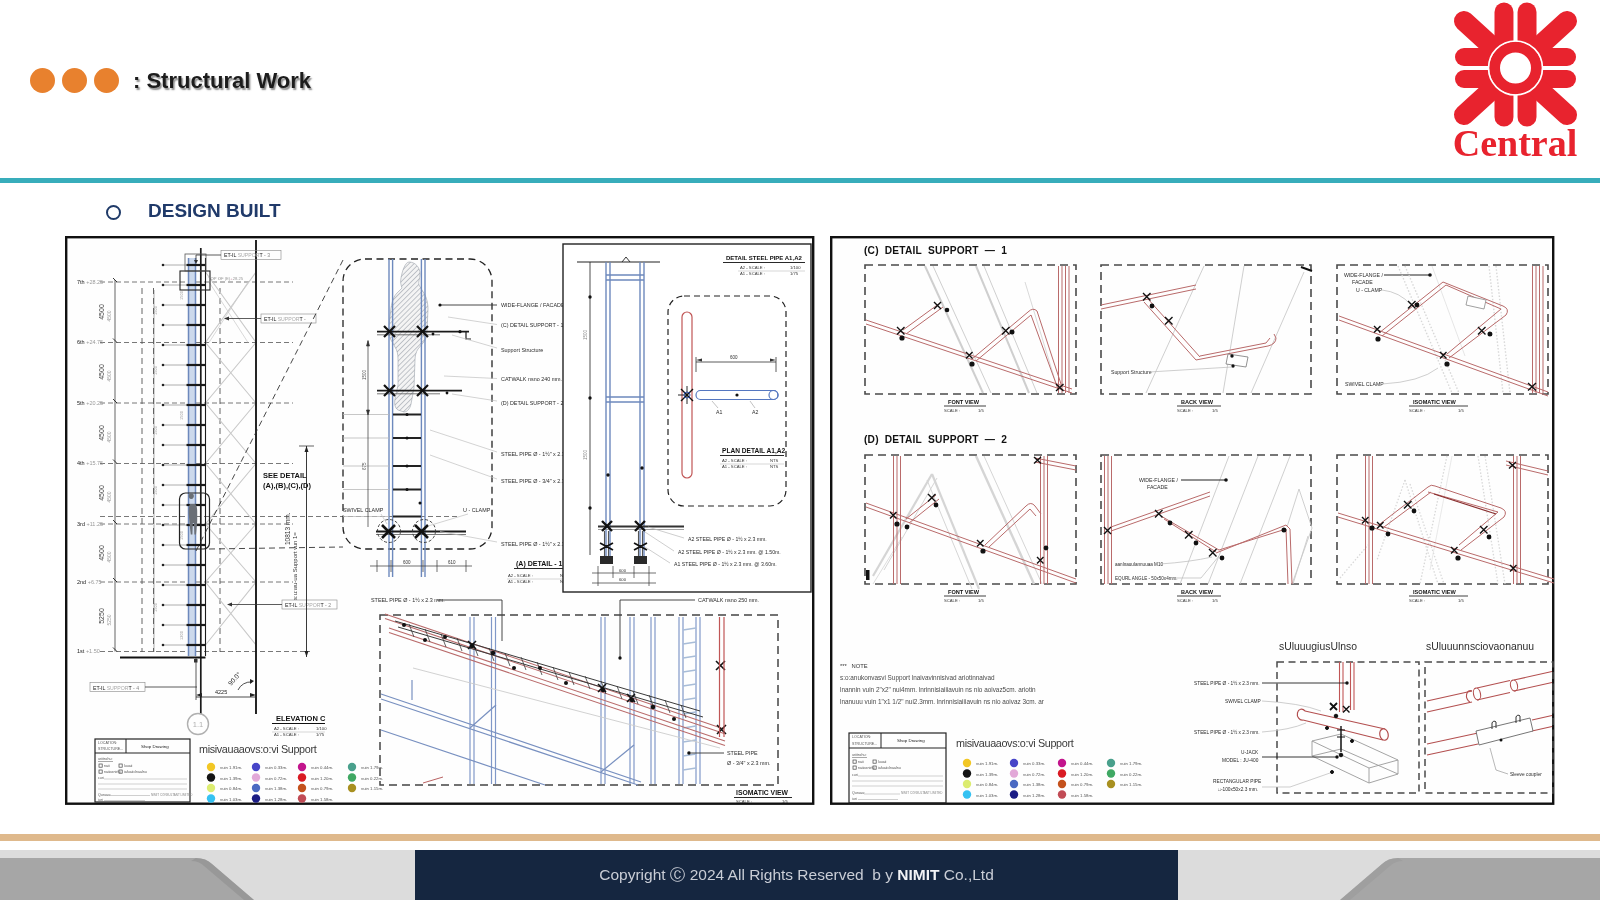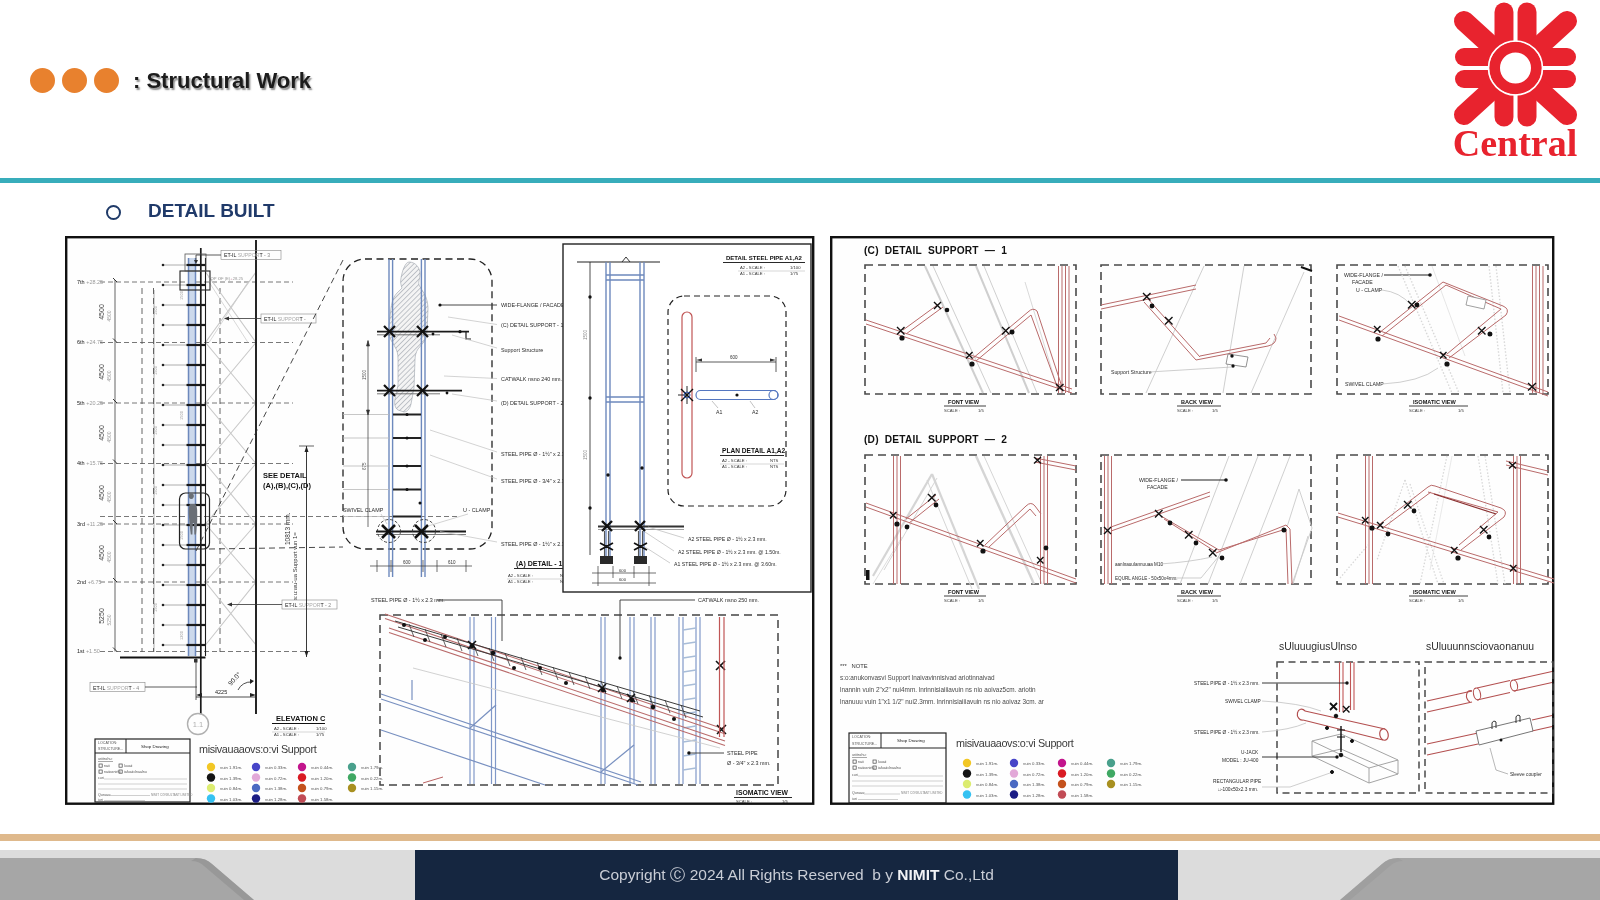--- a/index.html
+++ b/index.html
@@ -43,21 +43,21 @@
   <circle cx="75.5" cy="68" r="21" fill="none" stroke="#e8232e" stroke-width="11"></circle>
   <circle cx="75.5" cy="68" r="27" fill="none" stroke="#ffffff" stroke-width="1.6"></circle>
 
   <text x="75" y="156" text-anchor="middle" font-family="Liberation Serif,serif" font-weight="bold" font-size="38" fill="#e8232e">Central</text>
 </svg>
 
 <div class="abs" style="left:0;top:178px;width:1600px;height:4.5px;background:#38adbb;"></div>
 
 <div class="abs" style="left:106px;top:205px;width:11px;height:11px;border-radius:50%;border:2px solid #1f3a68;"></div>
 
-<div class="abs" style="left:148px;top:200px;font-size:19px;font-weight:bold;color:#203a6a;">DETAIL BUILT</div>
+<div class="abs" style="left:148px;top:200px;font-size:19px;font-weight:bold;color:#203a6a;">DESIGN BUILT</div>
 
 <svg id="p1" class="abs" style="left:65px;top:236px;" width="750" height="569" viewBox="65 236 750 569">
   <rect x="66.2" y="237.2" width="747" height="566.5" fill="#fefefe" stroke="#111111" stroke-width="2.4"></rect>
 
   <g stroke="#555555" stroke-width="0.8" stroke-dasharray="5,3">
     <line x1="100" y1="282" x2="293" y2="282"></line>
     <line x1="100" y1="342.5" x2="293" y2="342.5"></line>
     <line x1="100" y1="403" x2="293" y2="403"></line>
     <line x1="100" y1="463.5" x2="293" y2="463.5"></line>
     <line x1="100" y1="516.5" x2="460" y2="516.5"></line>

